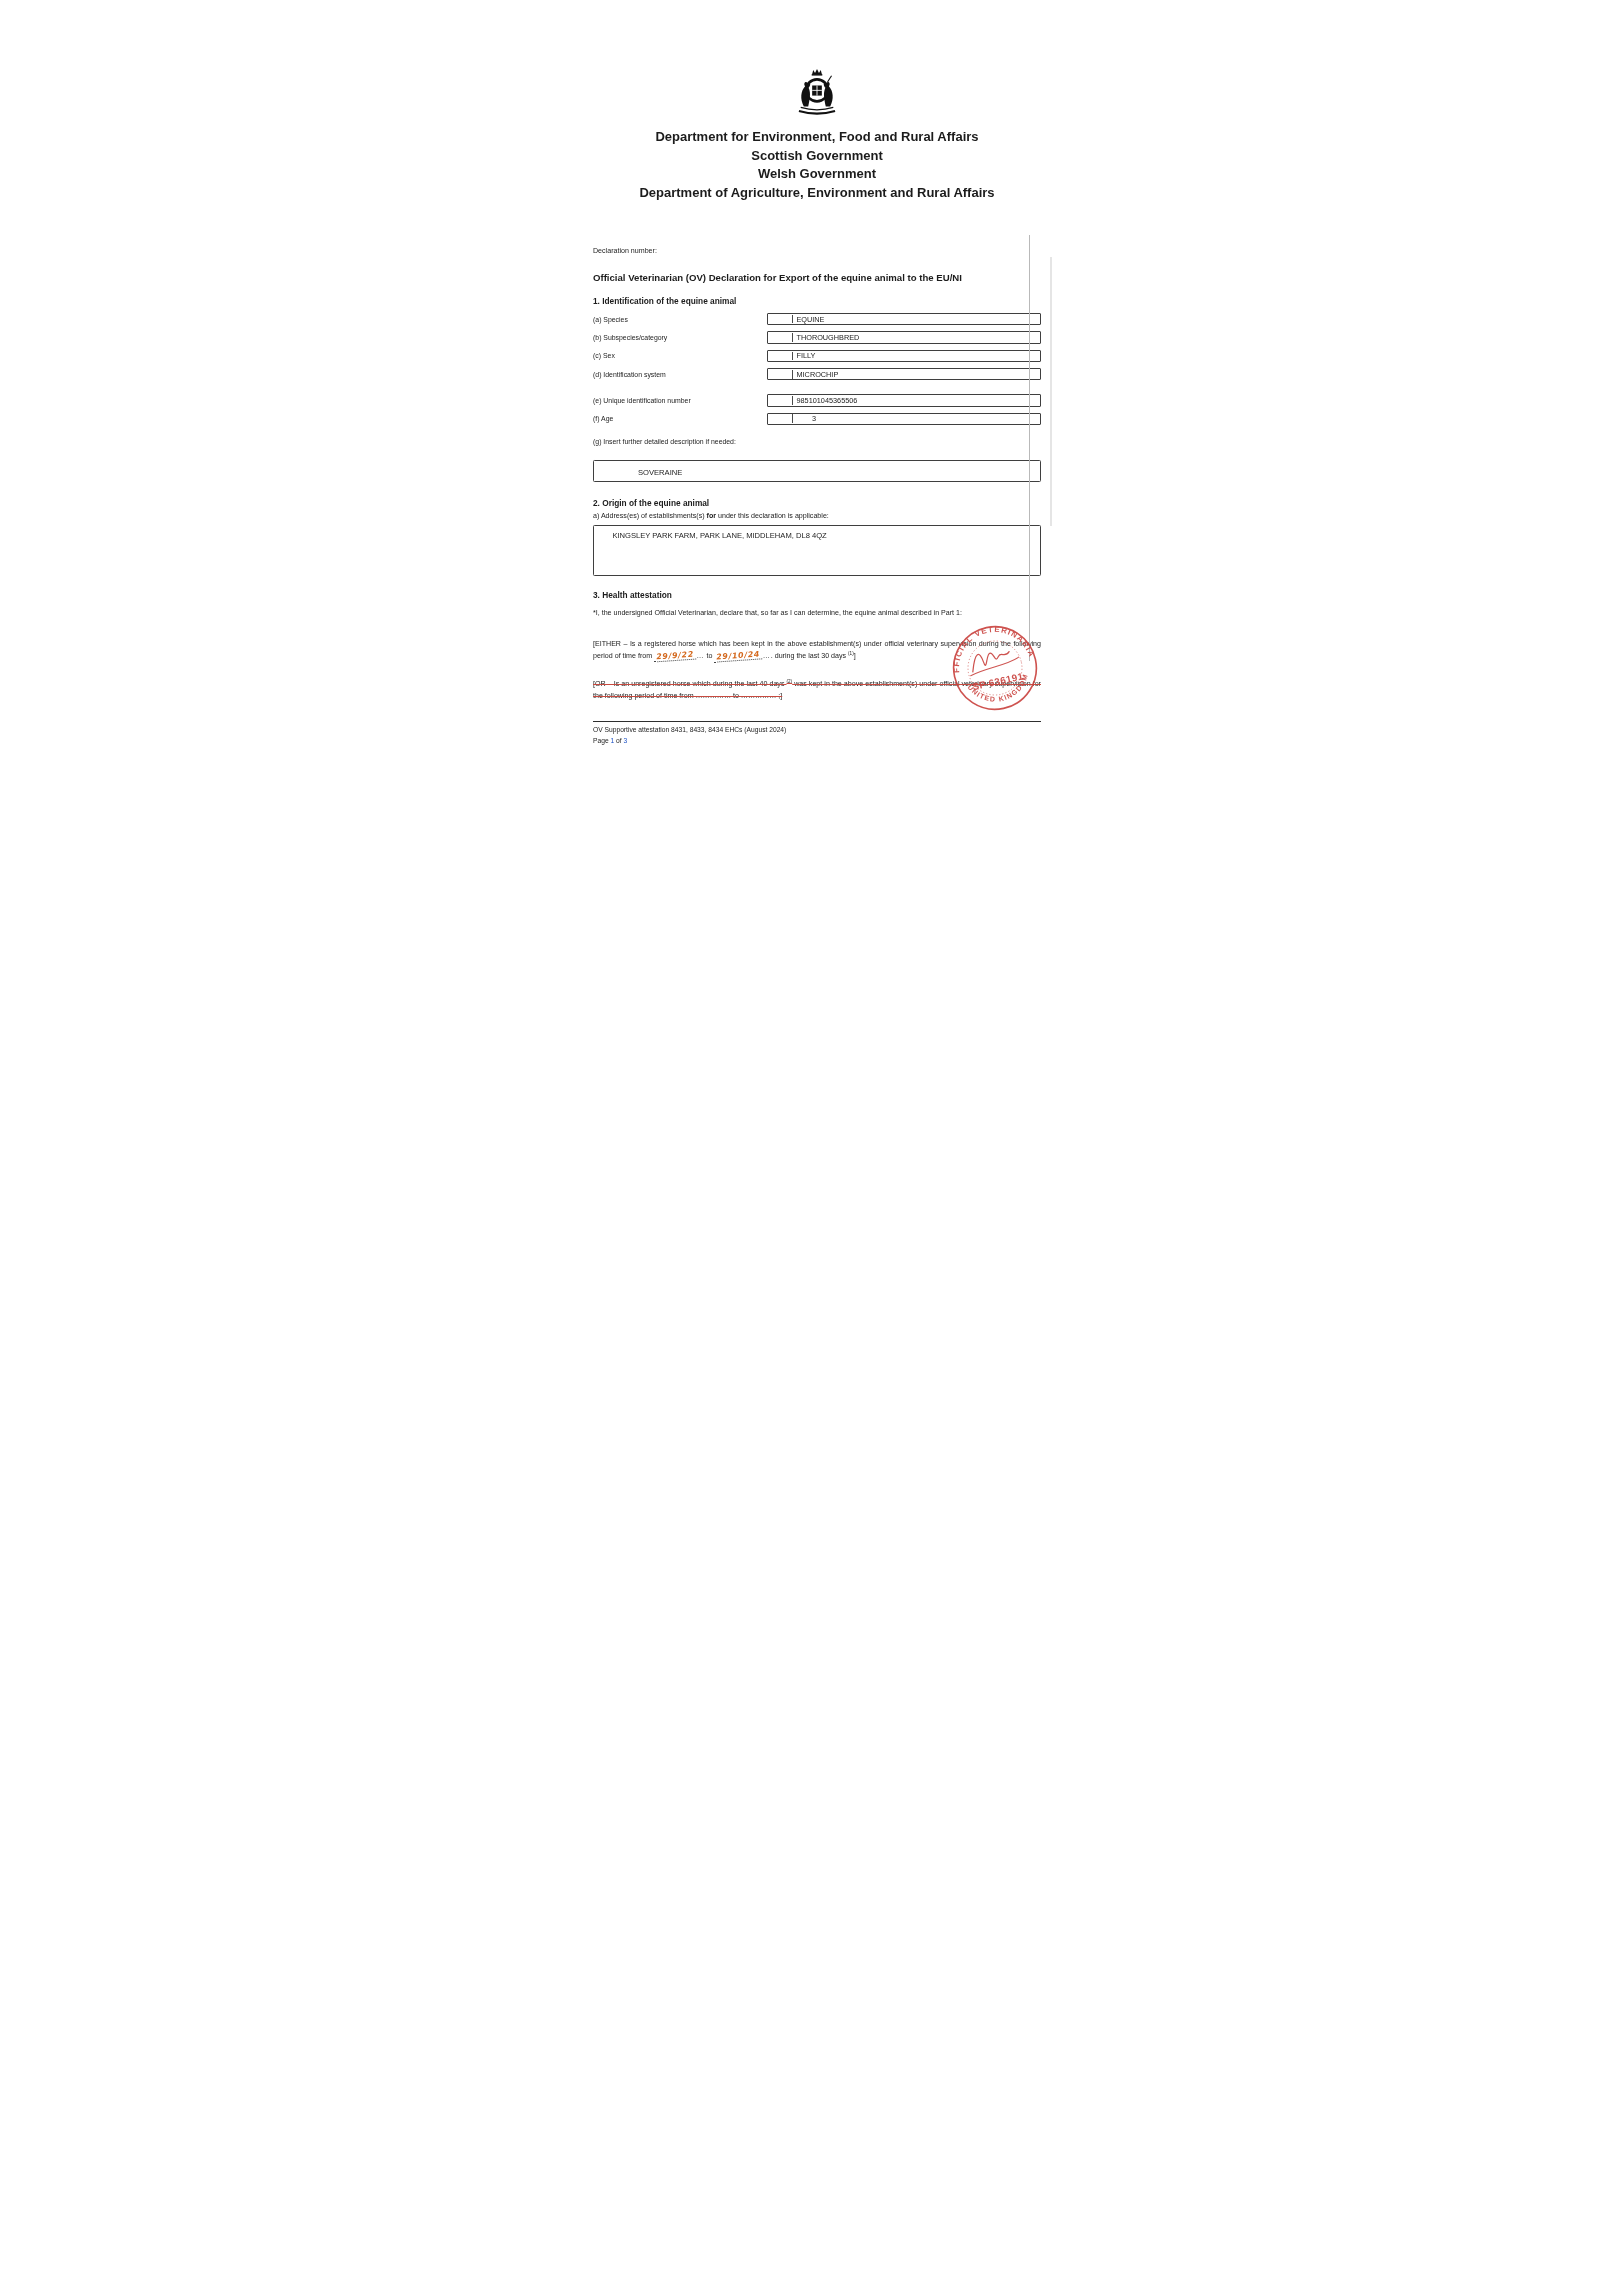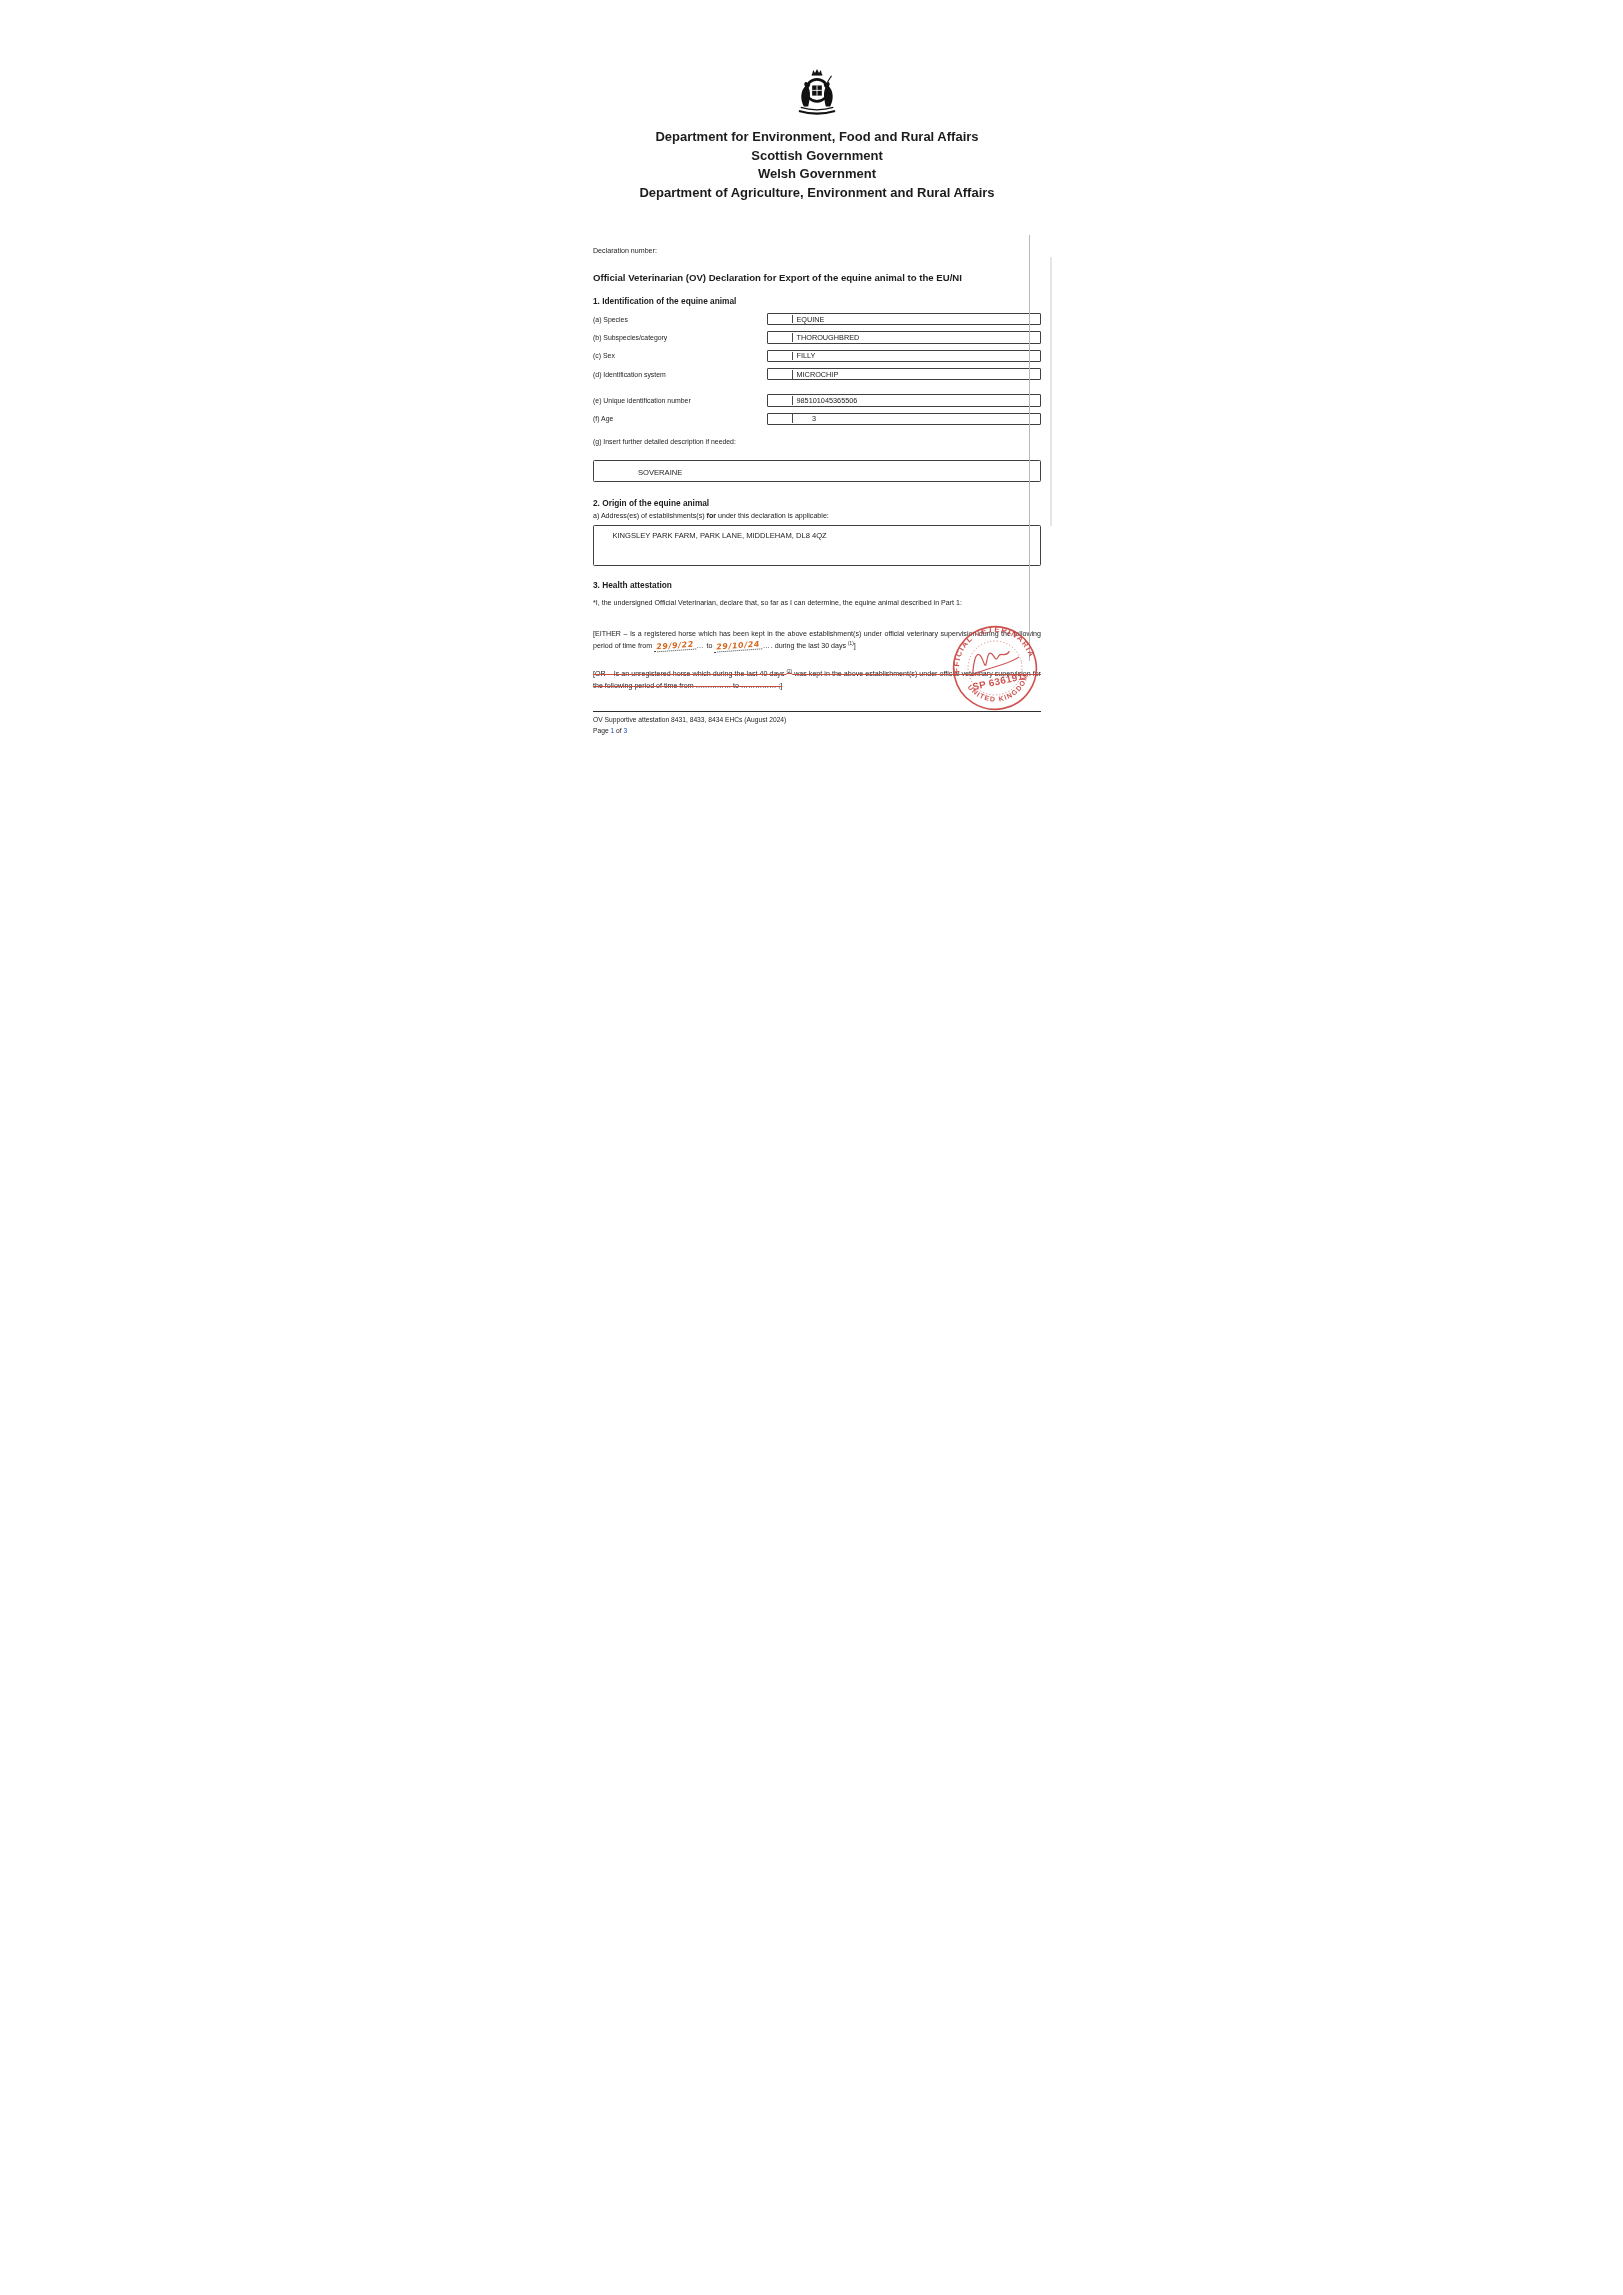--- a/index.html
+++ b/index.html
@@ -26,21 +26,21 @@
   .field-label { flex:0 0 174px; font-size:6.9px; }
   .field-box { flex:1; height:12.4px; border:0.9px solid #3f3f3f; border-radius:1px; position:relative; display:flex; align-items:center; box-sizing:border-box; background:#fff; }
   .tick { position:absolute; left:24px; top:0.9px; bottom:0.9px; width:0.9px; background:#4a4a4a; }
   .field-value { padding-left:28.5px; font-size:7.3px; white-space:nowrap; }
   .indent-more { padding-left:44px; }
   .g-label { margin-top:13px; font-size:6.9px; }
   .g-box { margin-top:15px; height:22px; border:0.9px solid #3f3f3f; border-radius:1.4px; position:relative; box-sizing:border-box; }
   .g-value { padding:7.3px 0 0 44px; font-size:7.6px; }
   .s2 { margin-top:15.6px; }
   .address-label { margin-top:4.6px; font-size:7.1px; }
-  .address-box { margin-top:4.6px; height:41px; border:0.9px solid #3f3f3f; border-radius:1.4px; box-sizing:border-box; }
+  .address-box { margin-top:4.6px; height:51px; border:0.9px solid #3f3f3f; border-radius:1.4px; box-sizing:border-box; }
   .address-value { padding:5.5px 0 0 18.4px; font-size:7.6px; }
   .s3 { margin-top:13.8px; }
   .intro { margin-top:8.3px; font-size:7.1px; line-height:1.5; text-align:justify; }
   .either { margin-top:20px; font-size:7.1px; line-height:1.6; text-align:justify; }
   .or-clause {
     margin-top:15.6px; font-size:7.1px; line-height:1.6; text-align:justify;
     text-decoration:line-through; text-decoration-color:#c84a3f; text-decoration-thickness:1.1px;
   }
   sup { font-size:4.6px; }
   .handwrite {

